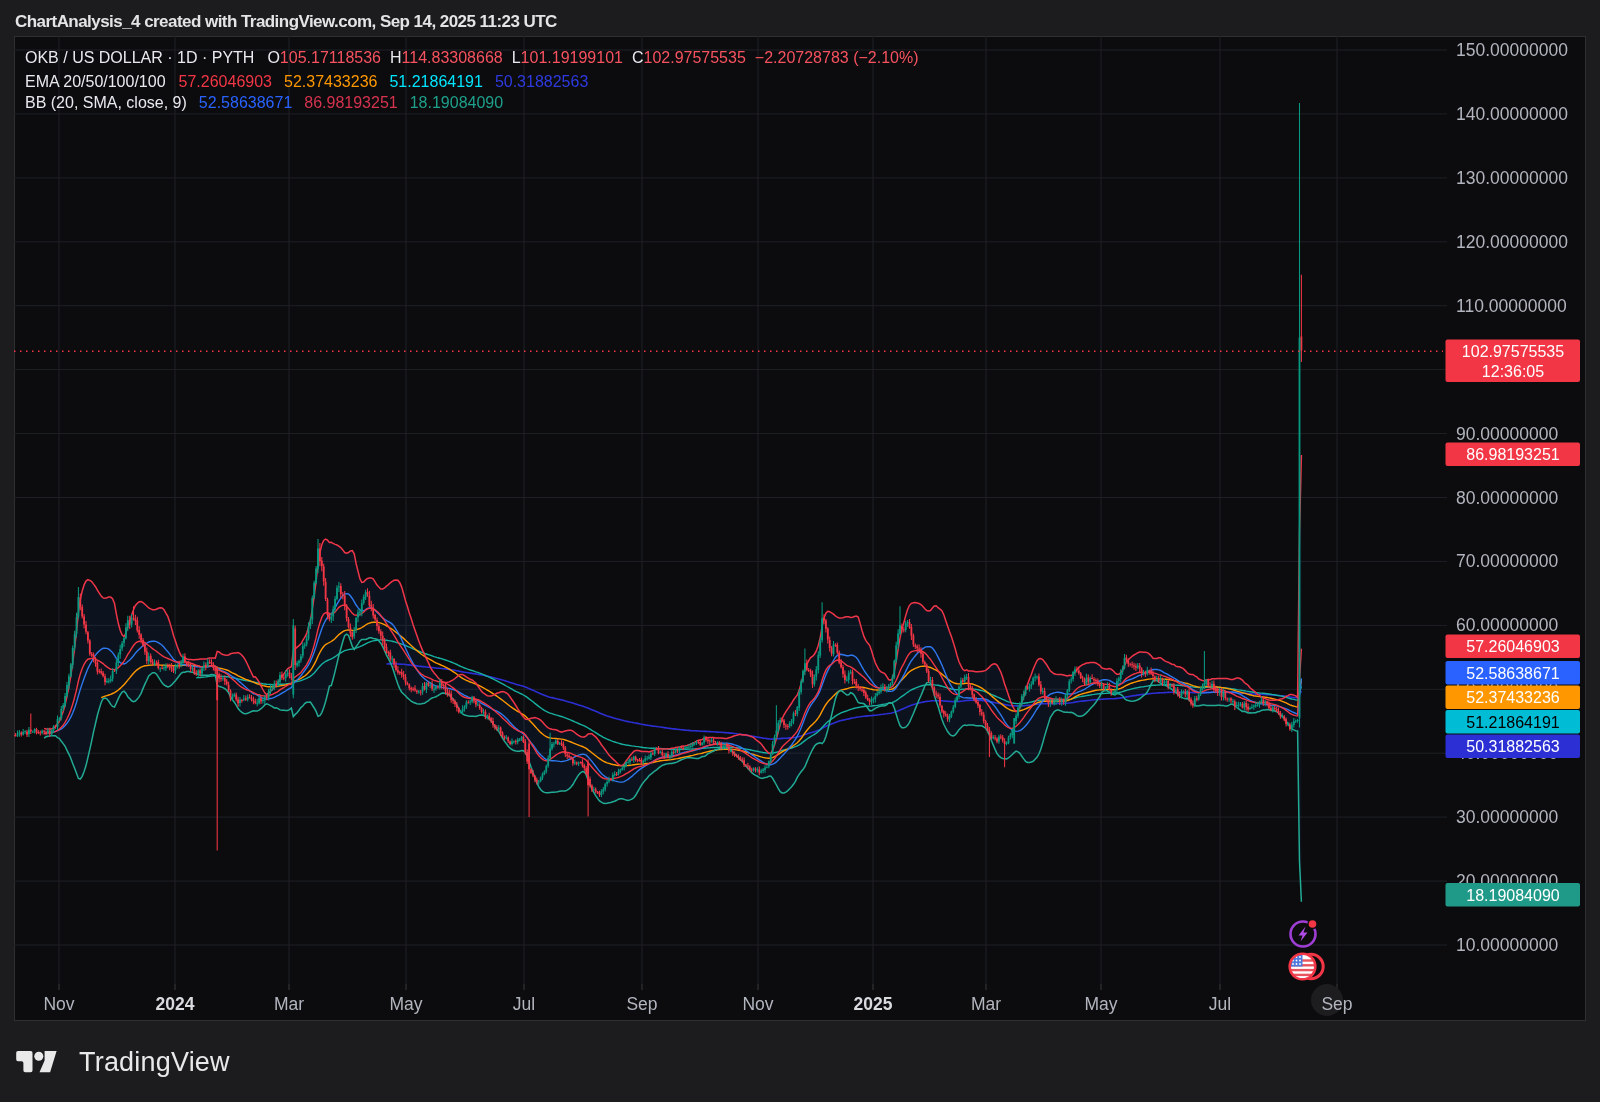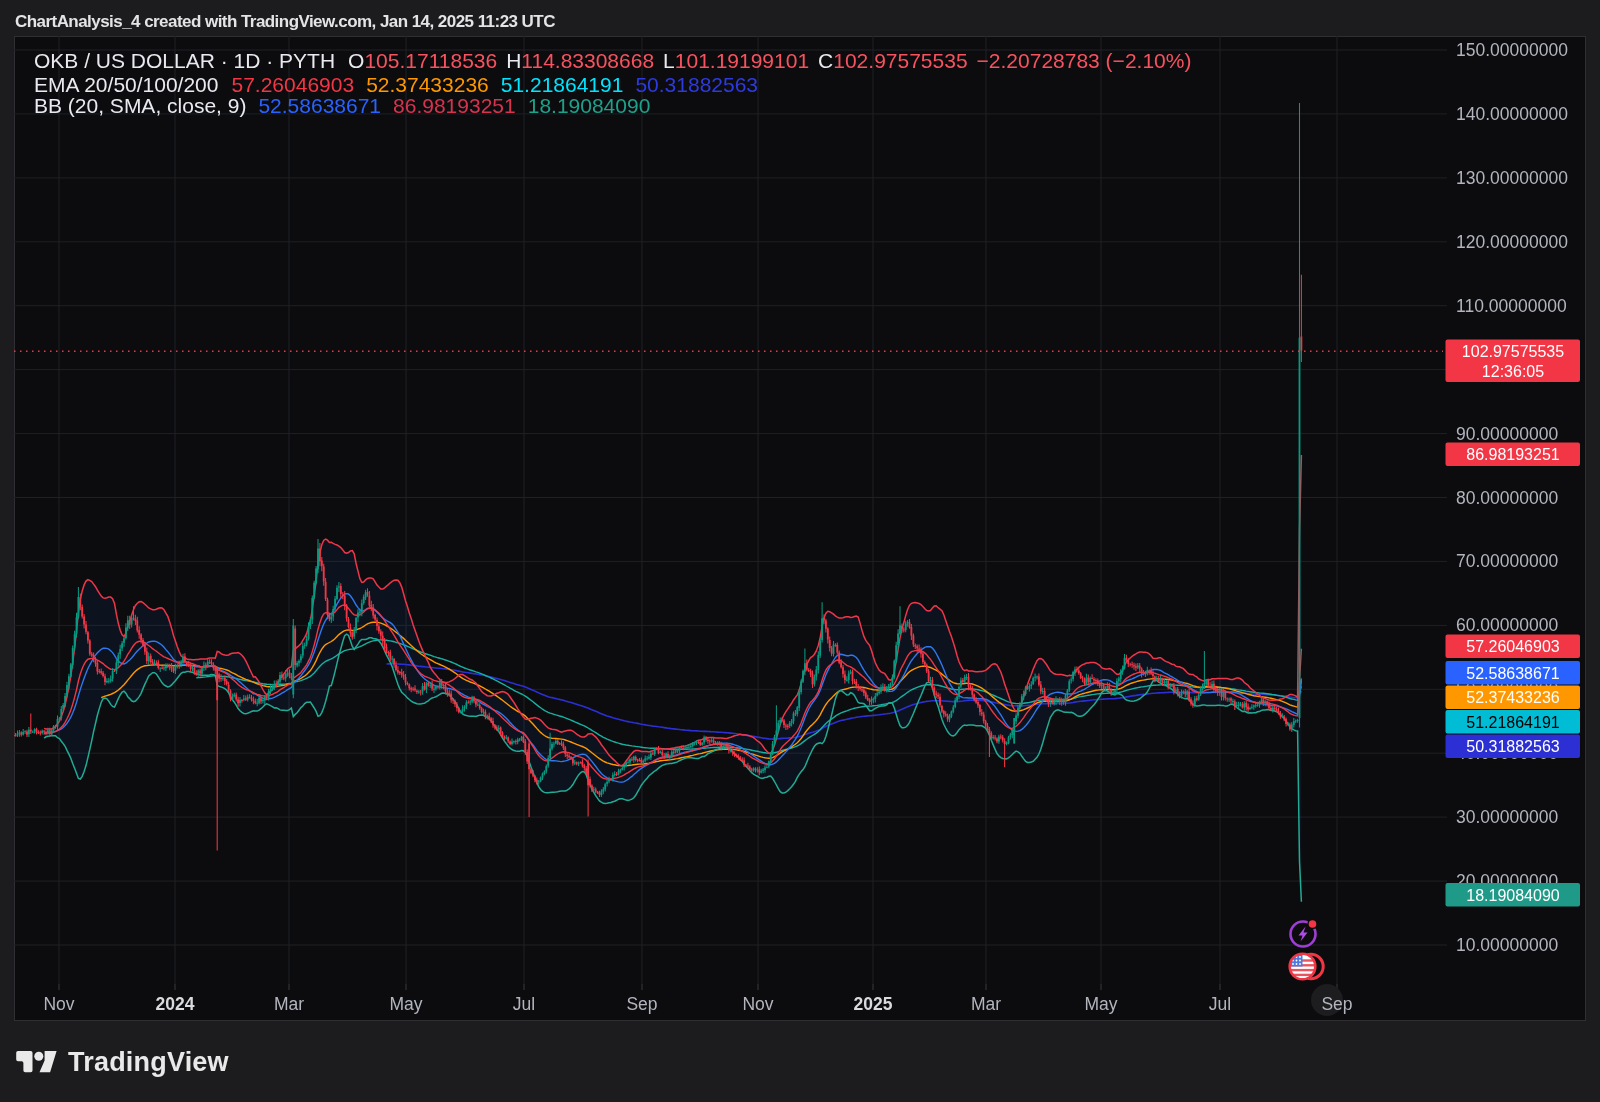--- a/index.html
+++ b/index.html
@@ -1,25 +1,25 @@
 <!DOCTYPE html>
 <html><head><meta charset="utf-8"><style>
 *{margin:0;padding:0;box-sizing:border-box}
 body{width:1600px;height:1102px;background:#1c1c1e;font-family:"Liberation Sans",sans-serif;position:relative;overflow:hidden}
 .hdr{position:absolute;left:15px;top:12px;font-size:17px;font-weight:700;color:#e4e4e6;letter-spacing:-0.55px}
 .chart{position:absolute;left:13.5px;top:35.5px;width:1572px;height:985px;background:#0c0c0e;border:1px solid #2e2e33}
-.lg{position:absolute;left:34px;font-size:21px;white-space:nowrap}
+.lg{position:absolute;left:25px;font-size:16px;white-space:nowrap}
 .lg .w{color:#e8eaef}
 .lg .rr{color:#f7525f}
 svg text.ax{font-size:17.5px;fill:#b2b5be;font-family:"Liberation Sans",sans-serif}
 svg text.axb{font-size:17.5px;fill:#d8dade;font-weight:700;font-family:"Liberation Sans",sans-serif}
 svg text.bd{font-size:16px;font-family:"Liberation Sans",sans-serif}
 </style></head>
 <body>
-<div class="hdr">ChartAnalysis_4 created with TradingView.com, Jan 14, 2025 11:23 UTC</div>
+<div class="hdr">ChartAnalysis_4 created with TradingView.com, Sep 14, 2025 11:23 UTC</div>
 <div class="chart"></div>
 <svg style="position:absolute;left:14px;top:36px;overflow:hidden" width="1571" height="984" viewBox="14 36 1571 984" xmlns="http://www.w3.org/2000/svg">
     <defs>
       <clipPath id="flagclip">
         <circle cx="1302.5" cy="966.5" r="12.2"></circle>
       </clipPath>
     </defs>
     <path d="M59 36V984M175 36V984M289 36V984M406 36V984M524 36V984M642 36V984M758 36V984M873 36V984M986 36V984M1101 36V984M1220 36V984M1337 36V984M14 50H1447M14 113.9H1447M14 177.9H1447M14 241.8H1447M14 305.7H1447M14 369.6H1447M14 433.6H1447M14 497.5H1447M14 561.4H1447M14 625.4H1447M14 689.3H1447M14 753.2H1447M14 817.1H1447M14 881.1H1447M14 945H1447" stroke="#1e2025" stroke-width="1" fill="none"></path>
     <path d="M59 984V990M175 984V990M289 984V990M406 984V990M524 984V990M642 984V990M758 984V990M873 984V990M986 984V990M1101 984V990M1220 984V990M1337 984V990" stroke="#3a3a40" stroke-width="1" fill="none"></path>
     <path d="M44.1 728.4L46 729L47.9 728.9L49.8 728.9L51.7 728.9L53.6 727.8L55.5 727L57.5 723.8L59.4 721.3L61.3 716.3L63.2 711.4L65.1 704.7L67 696.2L68.9 686.8L70.8 676.1L72.7 662.6L74.6 648L76.5 631.5L78.4 612.7L80.3 599.8L82.2 590.9L84.1 584.9L86 581.1L87.9 579.7L89.8 580.4L91.7 581.6L93.6 584.1L95.5 586.7L97.4 590.2L99.3 593.2L101.2 596.1L103.1 597.9L105 598.2L106.9 597.8L108.8 597.1L110.7 597.1L112.6 598.8L114.5 603.5L116.4 614.2L118.3 623.3L120.2 630.3L122.1 634.9L124 636.6L125.9 633.2L127.8 626.3L129.7 621.4L131.6 615.2L133.5 609.7L135.4 605.4L137.3 603.2L139.2 601.8L141.1 601.6L143 602.6L144.9 604.2L146.8 606L148.7 608L150.7 608.9L152.6 609.7L154.5 609.7L156.4 609.2L158.3 608.3L160.2 607.8L162.1 607.9L164 609.6L165.9 613.2L167.8 616.4L169.7 621.9L171.6 628.4L173.5 635.5L175.4 641.1L177.3 646.7L179.2 651.6L181.1 655.8L183 657.3L184.9 657.4L186.8 659L188.7 659.4L190.6 659.5L192.5 659.8L194.4 659.7L196.3 659.4L198.2 659.4L200.1 659.1L202 659.1L203.9 659.1L205.8 659.1L207.7 658.5L209.6 658.1L211.5 657.9L213.4 658L215.3 658.1L217.2 651.5L219.1 652L221 653.6L222.9 654.5L224.8 655L226.7 655.3L228.6 655L230.5 653.8L232.4 653.2L234.3 653L236.2 652.9L238.1 652.5L240 653.5L241.9 655.3L243.8 657.4L245.8 660.8L247.7 664.7L249.6 669L251.5 673L253.4 676.9L255.3 676.8L257.2 679.2L259.1 682.1L261 685.9L262.9 689.5L264.8 692.9L266.7 694.7L268.6 693.2L270.5 691.3L272.4 689.6L274.3 686.8L276.2 685.1L278.1 682.5L280 678.6L281.9 676.2L283.8 674.1L285.7 671.4L287.6 668.9L289.5 667.5L291.4 666.7L293.3 650.5L295.2 648.9L297.1 647.1L299 645.6L300.9 643.8L302.8 640.3L304.7 637.4L306.6 633.6L308.5 627.3L310.4 620.7L312.3 609.3L314.2 596L316.1 581.4L318 563.8L319.9 552.8L321.8 544.7L323.7 540.4L325.6 539.2L327.5 540.2L329.4 542.5L331.3 542.3L333.2 543.4L335.1 544.4L337 545L338.9 546.2L340.8 547.6L342.8 549.9L344.7 552.5L346.6 553.2L348.5 552.5L350.4 550.9L352.3 550.6L354.2 553.8L356.1 563.5L358 571.1L359.9 578.7L361.8 582.4L363.7 582.1L365.6 579.9L367.5 578.4L369.4 578L371.3 577.9L373.2 578.9L375.1 581.8L377 585.1L378.9 587.1L380.8 589L382.7 589.1L384.6 587.8L386.5 586.1L388.4 584.6L390.3 582.8L392.2 581.3L394.1 580.3L396 579.9L397.9 580.3L399.8 582.7L401.7 587.1L403.6 593.7L405.5 600.7L407.4 606.5L409.3 613L411.2 618.6L413.1 624.7L415 630.3L416.9 635.6L418.8 640.9L420.7 645.9L422.6 650.4L424.5 654.3L426.4 658.7L428.3 662.4L430.2 666.9L432.1 670.3L434 672.8L435.9 674.9L437.9 677.5L439.8 679.5L441.7 681.5L443.6 682.1L445.5 682.4L447.4 682.2L449.3 681.9L451.2 680.8L453.1 679.8L455 678.5L456.9 676.9L458.8 675.1L460.7 674.6L462.6 674.5L464.5 675.6L466.4 676.8L468.3 678.2L470.2 679.2L472.1 680L474 681.5L475.9 683L477.8 686L479.7 688.6L481.6 691.4L483.5 693.2L485.4 694.3L487.3 695.7L489.2 695.9L491.1 696L493 695.3L494.9 694.4L496.8 693.3L498.7 692.7L500.6 692L502.5 691.5L504.4 691.9L506.3 693L508.2 694.3L510.1 697L512 699.7L513.9 702.3L515.8 705.5L517.7 708.6L519.6 711.3L521.5 714.5L523.4 716.9L525.3 719L527.2 719.5L529.1 719L531 718.2L533 717.9L534.9 717.6L536.8 718.1L538.7 718.9L540.6 720.2L542.5 722L544.4 724.3L546.3 726.3L548.2 727.8L550.1 728.8L552 729.2L553.9 729.5L555.8 729.8L557.7 730.5L559.6 731.6L561.5 732.1L563.4 731.5L565.3 731L567.2 730.5L569.1 730.2L571 730.3L572.9 731.1L574.8 732.5L576.7 734.1L578.6 735.4L580.5 736.5L582.4 737.1L584.3 736.9L586.2 735.8L588.1 733.9L590 733.7L591.9 733.7L593.8 735.4L595.7 736.9L597.6 739.1L599.5 741.7L601.4 744.7L603.3 747.1L605.2 749.7L607.1 752.4L609 755.1L610.9 757L612.8 758.9L614.7 760.6L616.6 762.6L618.5 764.5L620.4 765.4L622.3 765.4L624.2 763.9L626.1 761L628.1 758.4L630 755.7L631.9 753.6L633.8 751.4L635.7 750.5L637.6 750.5L639.5 750.7L641.4 751.4L643.3 751.6L645.2 751.6L647.1 751.6L649 751.9L650.9 751.2L652.8 750.8L654.7 749.8L656.6 748.9L658.5 748.8L660.4 748.7L662.3 749L664.2 749L666.1 748.9L668 748.8L669.9 748.8L671.8 748.3L673.7 748.1L675.6 747.5L677.5 747.2L679.4 746.9L681.3 746.6L683.2 746.2L685.1 745.9L687 745.4L688.9 744.8L690.8 744.2L692.7 743.3L694.6 742.4L696.5 741.1L698.4 740.2L700.3 739.9L702.2 739.6L704.1 738.1L706 737.7L707.9 737.8L709.8 737.6L711.7 737.5L713.6 737.5L715.5 737.9L717.4 737.9L719.3 738L721.2 738.1L723.2 738.2L725.1 738.4L727 738.4L728.9 737.7L730.8 737.2L732.7 736.5L734.6 735.8L736.5 735.4L738.4 734.7L740.3 734.3L742.2 734.9L744.1 734.8L746 735L747.9 735.4L749.8 736L751.7 736.7L753.6 737.7L755.5 739.2L757.4 741L759.3 742.1L761.2 743.9L763.1 746.5L765 749.2L766.9 751.3L768.8 753.2L770.7 753.5L772.6 750.2L774.5 745.1L776.4 738.8L778.3 731.5L780.2 724.6L782.1 718.9L784 714.8L785.9 711.6L787.8 708.8L789.7 706L791.6 703.3L793.5 700L795.4 697.4L797.3 694.9L799.2 689.9L801.1 683.7L803 676.3L804.9 668.8L806.8 664.3L808.7 660.6L810.6 657.6L812.5 656.4L814.4 654.2L816.3 650.9L818.3 645.4L820.2 637.7L822.1 626.3L824 617.9L825.9 613.1L827.8 611.3L829.7 611.7L831.6 612.8L833.5 614.1L835.4 615.9L837.3 617.1L839.2 617.9L841.1 618L843 617.7L844.9 617.1L846.8 616.7L848.7 616.7L850.6 617.5L852.5 617.2L854.4 616.5L856.3 616L858.2 617.1L860.1 623.4L862 630.4L863.9 636.4L865.8 640.4L867.7 643.1L869.6 645.3L871.5 650.6L873.4 657L875.3 662.8L877.2 666.7L879.1 670L881 671.9L882.9 672.7L884.8 673.7L886.7 676.4L888.6 679.5L890.5 680.1L892.4 678.9L894.3 671.9L896.2 661.3L898.1 649.5L900 637.9L901.9 629.4L903.8 622.7L905.7 615.6L907.6 609.5L909.5 605.3L911.4 603.3L913.4 602.7L915.3 602.6L917.2 603L919.1 603.5L921 604.6L922.9 606.4L924.8 608.7L926.7 610.5L928.6 610.9L930.5 610.5L932.4 608.1L934.3 605.9L936.2 605.8L938.1 607.7L940 609.1L941.9 610.7L943.8 614.7L945.7 620.4L947.6 626.1L949.5 631.6L951.4 636.6L953.3 642.4L955.2 648.7L957.1 655.7L959 661.8L960.9 665.7L962.8 669.3L964.7 670.6L966.6 669.9L968.5 670.9L970.4 671L972.3 671.1L974.2 671.4L976.1 671.7L978 671.7L979.9 671.6L981.8 671.6L983.7 671.1L985.6 670.4L987.5 668.9L989.4 667.1L991.3 665.1L993.2 664L995.1 663.8L997 665L998.9 668.3L1000.8 672L1002.7 677.5L1004.6 684L1006.5 689.3L1008.5 695.3L1010.4 700.8L1012.3 705.7L1014.2 709.2L1016.1 711.7L1018 710.4L1019.9 708L1021.8 702.5L1023.7 696.7L1025.6 690.1L1027.5 684.5L1029.4 679.2L1031.3 674.5L1033.2 669.1L1035.1 664.7L1037 660.7L1038.9 658.8L1040.8 658.6L1042.7 659.6L1044.6 662L1046.5 664.5L1048.4 667.6L1050.3 670.8L1052.2 672.3L1054.1 673.8L1056 674.3L1057.9 674.6L1059.8 674.4L1061.7 674.4L1063.6 674.9L1065.5 675.4L1067.4 675.9L1069.3 675.3L1071.2 675.7L1073.1 674.5L1075 672.6L1076.9 669.7L1078.8 667.3L1080.7 665.9L1082.6 664.6L1084.5 664L1086.4 663.1L1088.3 662.9L1090.2 662.6L1092.1 662.4L1094 662.5L1095.9 662.9L1097.8 664.1L1099.7 665.3L1101.6 667.7L1103.6 668.6L1105.5 669L1107.4 668.9L1109.3 668.6L1111.2 669.1L1113.1 670.8L1115 672.8L1116.9 674.2L1118.8 674.3L1120.7 672.9L1122.6 670.2L1124.5 665.3L1126.4 661.9L1128.3 659.8L1130.2 658L1132.1 656.3L1134 655L1135.9 653.9L1137.8 652.7L1139.7 652L1141.6 652.1L1143.5 652.2L1145.4 652.2L1147.3 652.6L1149.2 653.9L1151.1 655.8L1153 658.2L1154.9 658.4L1156.8 658.4L1158.7 657.7L1160.6 657.7L1162.5 659.2L1164.4 660.6L1166.3 661.6L1168.2 662.2L1170.1 663.3L1172 664.2L1173.9 664.5L1175.8 666.1L1177.7 666.8L1179.6 666.8L1181.5 667.7L1183.4 668.7L1185.3 670.6L1187.2 672.8L1189.1 674L1191 674.4L1192.9 674.5L1194.8 675.9L1196.8 676.9L1198.7 678.9L1200.6 679.8L1202.5 680.6L1204.4 680.9L1206.3 679.7L1208.2 679.8L1210.1 679.7L1212 678.8L1213.9 678.8L1215.8 678.7L1217.7 678.6L1219.6 678.5L1221.5 678.6L1223.4 678.5L1225.3 678.6L1227.2 678.6L1229.1 679L1231 679.6L1232.9 679.4L1234.8 678.7L1236.7 678.1L1238.6 678.1L1240.5 678.8L1242.4 680L1244.3 682.5L1246.2 683.8L1248.1 685.2L1250 687.8L1251.9 689.3L1253.8 690.9L1255.7 692.2L1257.6 694.6L1259.5 695.2L1261.4 697.3L1263.3 698.1L1265.2 698.6L1267.1 699.4L1269 699.9L1270.9 700.2L1272.8 700.2L1274.7 700.2L1276.6 700.1L1278.5 699.8L1280.4 698.9L1282.3 698.7L1284.2 697.9L1286.1 696.5L1288 695.6L1289.9 694.4L1291.8 694.5L1293.8 695.1L1295.7 695.9L1297.6 697.4L1299.5 530.9L1301.4 455.1L1301.4 901.8L1299.5 861.2L1297.6 731L1295.7 730.7L1293.8 729.9L1291.8 728.9L1289.9 727.1L1288 723.6L1286.1 721.2L1284.2 718.3L1282.3 716.3L1280.4 714.8L1278.5 712.9L1276.6 711.7L1274.7 711L1272.8 710.5L1270.9 710.4L1269 709.8L1267.1 709.6L1265.2 709.9L1263.3 710.1L1261.4 710.4L1259.5 711.6L1257.6 711.8L1255.7 712.7L1253.8 712.8L1251.9 713L1250 712.8L1248.1 712.9L1246.2 712L1244.3 711.2L1242.4 711.4L1240.5 710.1L1238.6 709L1236.7 707.5L1234.8 705.9L1232.9 704.5L1231 704.1L1229.1 705.1L1227.2 706L1225.3 706.1L1223.4 705.5L1221.5 705.6L1219.6 705.2L1217.7 705.2L1215.8 705.5L1213.9 705.6L1212 705.6L1210.1 705.5L1208.2 705.5L1206.3 705.5L1204.4 704.9L1202.5 705.1L1200.6 705.4L1198.7 705.8L1196.8 706.1L1194.8 705.3L1192.9 704.7L1191 702.2L1189.1 699.9L1187.2 698.5L1185.3 698.7L1183.4 698.1L1181.5 697.4L1179.6 696.3L1177.7 694.1L1175.8 692.3L1173.9 691.4L1172 689.3L1170.1 688.2L1168.2 687.2L1166.3 685.7L1164.4 685L1162.5 684.2L1160.6 683.2L1158.7 682.1L1156.8 680.5L1154.9 680.6L1153 680.9L1151.1 684.7L1149.2 688.5L1147.3 692L1145.4 694.3L1143.5 695.6L1141.6 697.2L1139.7 698.8L1137.8 699.7L1135.9 700.6L1134 701.1L1132.1 701.2L1130.2 701.1L1128.3 700.6L1126.4 700L1124.5 698.6L1122.6 695.7L1120.7 694.5L1118.8 693.8L1116.9 693.8L1115 694.4L1113.1 694.4L1111.2 693.8L1109.3 692.2L1107.4 691L1105.5 690.4L1103.6 691L1101.6 692.6L1099.7 696.7L1097.8 699.3L1095.9 702.3L1094 704.7L1092.1 706.7L1090.2 708.8L1088.3 711L1086.4 712.9L1084.5 714.6L1082.6 715.7L1080.7 716.2L1078.8 716.2L1076.9 715.6L1075 714.2L1073.1 713L1071.2 712.3L1069.3 712.5L1067.4 712.3L1065.5 712.3L1063.6 712.1L1061.7 711.1L1059.8 710.5L1057.9 709.8L1056 710.5L1054.1 711.8L1052.2 714.7L1050.3 717.6L1048.4 723.6L1046.5 729.8L1044.6 736.1L1042.7 743L1040.8 749.3L1038.9 754L1037 757.3L1035.1 759.3L1033.2 761.3L1031.3 762L1029.4 762.5L1027.5 762.4L1025.6 761.3L1023.7 758.9L1021.8 756.3L1019.9 753.3L1018 751.9L1016.1 751.1L1014.2 752.6L1012.3 754.5L1010.4 756.3L1008.5 757.8L1006.5 759L1004.6 758.7L1002.7 758.5L1000.8 757.6L998.9 755.9L997 753.6L995.1 749.4L993.2 744.9L991.3 740.2L989.4 735.1L987.5 731.1L985.6 728.2L983.7 726.9L981.8 725.8L979.9 725.8L978 725.7L976.1 725.7L974.2 725.3L972.3 725.1L970.4 725.1L968.5 725.1L966.6 725.4L964.7 725.1L962.8 725.8L960.9 727.7L959 729.7L957.1 732.5L955.2 734.8L953.3 735.9L951.4 735.6L949.5 734L947.6 731.5L945.7 728L943.8 724.3L941.9 719.3L940 712.8L938.1 706.5L936.2 701.3L934.3 695.1L932.4 688.1L930.5 683L928.6 682.3L926.7 682.9L924.8 686.2L922.9 690.9L921 695.5L919.1 699.8L917.2 704.2L915.3 708.9L913.4 713.5L911.4 718L909.5 722.3L907.6 725.3L905.7 727.2L903.8 727.8L901.9 727.7L900 725.6L898.1 720.5L896.2 714.3L894.3 707.9L892.4 703.4L890.5 702.7L888.6 703L886.7 704.8L884.8 705.8L882.9 705.9L881 706.1L879.1 706.6L877.2 707.4L875.3 708.3L873.4 709.7L871.5 710.8L869.6 710.7L867.7 708L865.8 705.6L863.9 703.7L862 703.3L860.1 703.3L858.2 702.5L856.3 699L854.4 695.4L852.5 693.5L850.6 692.7L848.7 694.8L846.8 694.9L844.9 693.5L843 691.9L841.1 690.6L839.2 691.1L837.3 693.7L835.4 698.9L833.5 706.8L831.6 715.1L829.7 722.2L827.8 729.9L825.9 736.4L824 741.4L822.1 743.7L820.2 742.9L818.3 743.3L816.3 744.2L814.4 746.3L812.5 749.5L810.6 753.5L808.7 757.5L806.8 762.1L804.9 766.7L803 769.6L801.1 771.8L799.2 774.4L797.3 777.4L795.4 781.3L793.5 784.3L791.6 786.7L789.7 788.7L787.8 790.6L785.9 792.2L784 792.9L782.1 792.9L780.2 791.6L778.3 788.7L776.4 785L774.5 781.5L772.6 778.3L770.7 776.1L768.8 776.3L766.9 777.2L765 777.6L763.1 778.2L761.2 778.3L759.3 777.7L757.4 776.2L755.5 775.4L753.6 774.1L751.7 772.7L749.8 770.6L747.9 768.3L746 766.2L744.1 763.9L742.2 761.3L740.3 759.7L738.4 757.6L736.5 755.6L734.6 753.9L732.7 751.9L730.8 750.2L728.9 749L727 747.9L725.1 747.9L723.2 748.3L721.2 748.6L719.3 748.8L717.4 749.3L715.5 749.8L713.6 751L711.7 751.8L709.8 752.9L707.9 753.7L706 755.3L704.1 756.6L702.2 756.6L700.3 757.7L698.4 758.5L696.5 758.5L694.6 758.3L692.7 758L690.8 757.7L688.9 757.8L687 757.8L685.1 758.4L683.2 759.1L681.3 759.8L679.4 760.7L677.5 761.9L675.6 762.6L673.7 763L671.8 763.4L669.9 763.4L668 763.8L666.1 764L664.2 764.7L662.3 765.4L660.4 766.7L658.5 768.2L656.6 769.8L654.7 771L652.8 772.6L650.9 774.2L649 775.7L647.1 778.2L645.2 780.3L643.3 782.6L641.4 785.2L639.5 788.6L637.6 791.8L635.7 795.3L633.8 797.8L631.9 799.2L630 799.9L628.1 800.4L626.1 800.1L624.2 799.4L622.3 798.7L620.4 798.7L618.5 799.2L616.6 800.3L614.7 801.2L612.8 801.8L610.9 802.5L609 802.8L607.1 803.3L605.2 803.5L603.3 803.3L601.4 802.2L599.5 800.9L597.6 798.4L595.7 795.7L593.8 792.4L591.9 789.2L590 784.5L588.1 780.2L586.2 774.7L584.3 771.9L582.4 771.5L580.5 772.8L578.6 774.9L576.7 777.8L574.8 781.1L572.9 784.5L571 787L569.1 788.8L567.2 790.1L565.3 790.9L563.4 791.1L561.5 791L559.6 791.2L557.7 791.7L555.8 792.1L553.9 792.2L552 792.3L550.1 792.5L548.2 792.8L546.3 792.8L544.4 792.4L542.5 791.3L540.6 789.5L538.7 786.6L536.8 782.6L534.9 777.7L533 772.2L531 767L529.1 761.5L527.2 756.1L525.3 752.3L523.4 750.8L521.5 750.6L519.6 751.3L517.7 751.2L515.8 751.1L513.9 750.6L512 749.5L510.1 748.2L508.2 746.2L506.3 743.6L504.4 741.1L502.5 738L500.6 734.6L498.7 731.4L496.8 729.2L494.9 726.5L493 723.7L491.1 720.9L489.2 719L487.3 717.3L485.4 716.6L483.5 715.3L481.6 715.1L479.7 715.3L477.8 715.7L475.9 716.4L474 716.2L472.1 716.3L470.2 716.3L468.3 716L466.4 715.6L464.5 715.1L462.6 713.9L460.7 711.8L458.8 708.8L456.9 704.9L455 701.7L453.1 699.2L451.2 697.1L449.3 695L447.4 694.2L445.5 693.4L443.6 693.1L441.7 693.3L439.8 694.4L437.9 695.6L435.9 696.7L434 697.4L432.1 698L430.2 699L428.3 700.9L426.4 701.9L424.5 703.3L422.6 703.5L420.7 704.1L418.8 704L416.9 703.8L415 703L413.1 702.2L411.2 701.2L409.3 699.5L407.4 697.9L405.5 695.7L403.6 694L401.7 692.2L399.8 688.8L397.9 684.3L396 678.6L394.1 672.5L392.2 666.8L390.3 662.5L388.4 658.6L386.5 655.1L384.6 650.8L382.7 646.6L380.8 643.2L378.9 641L377 639.3L375.1 638.8L373.2 638.5L371.3 637.7L369.4 637.8L367.5 638.7L365.6 639.5L363.7 639.6L361.8 639.5L359.9 641.1L358 644.1L356.1 646.6L354.2 649.4L352.3 646.4L350.4 640.7L348.5 635.5L346.6 634.1L344.7 635.6L342.8 641.5L340.8 648.7L338.9 655.3L337 663.4L335.1 671.4L333.2 678.8L331.3 685.6L329.4 686.1L327.5 694.3L325.6 701.5L323.7 707.7L321.8 712.6L319.9 715.7L318 716.3L316.1 711.4L314.2 708L312.3 705L310.4 702.1L308.5 702.3L306.6 702.3L304.7 703.6L302.8 706L300.9 707.6L299 710.2L297.1 712.7L295.2 714.4L293.3 716.6L291.4 708.2L289.5 709.7L287.6 710.5L285.7 710.5L283.8 710.2L281.9 710.3L280 709.9L278.1 708.6L276.2 707.8L274.3 707.9L272.4 706.6L270.5 705.7L268.6 704.6L266.7 703.8L264.8 704.9L262.9 707L261 708.7L259.1 710.2L257.2 711.1L255.3 711.1L253.4 710.7L251.5 711.5L249.6 712.4L247.7 713.3L245.8 713.8L243.8 713.5L241.9 712.4L240 710.7L238.1 708.5L236.2 705.1L234.3 702.2L232.4 699.8L230.5 696.9L228.6 692.7L226.7 690.2L224.8 688.7L222.9 687.6L221 686.9L219.1 686.4L217.2 685.3L215.3 675.2L213.4 674.7L211.5 674.6L209.6 675.1L207.7 675.2L205.8 675.2L203.9 675.2L202 675.2L200.1 675.1L198.2 674.3L196.3 674.1L194.4 673.3L192.5 672.2L190.6 671.9L188.7 671.6L186.8 671.6L184.9 672.2L183 672.3L181.1 673.3L179.2 675.8L177.3 678.2L175.4 680.8L173.5 682.8L171.6 684.9L169.7 686.4L167.8 687L165.9 686L164 685L162.1 682.8L160.2 679.8L158.3 676.8L156.4 674L154.5 672.7L152.6 672.7L150.7 674.2L148.7 676L146.8 680.3L144.9 684.1L143 688.6L141.1 693.3L139.2 696.6L137.3 699.1L135.4 701L133.5 701.7L131.6 700.8L129.7 698.6L127.8 696.7L125.9 693.2L124 691.2L122.1 692.2L120.2 694.9L118.3 698.6L116.4 703L114.5 707.1L112.6 706.4L110.7 704.4L108.8 701.3L106.9 698.9L105 698.1L103.1 698.7L101.2 702.5L99.3 708.6L97.4 715.3L95.5 723.5L93.6 731.7L91.7 740.9L89.8 749.3L87.9 757.6L86 765.6L84.1 771.6L82.2 776.4L80.3 779L78.4 778.4L76.5 773.3L74.6 768.3L72.7 763.6L70.8 758.2L68.9 754.2L67 750.4L65.1 746.3L63.2 743.6L61.3 741.2L59.4 738.5L57.5 737.7L55.5 735.8L53.6 735.7L51.7 735.6L49.8 736.1L47.9 736.3L46 736.8L44.1 738.1Z" fill="rgba(36,100,210,0.085)" stroke="none"></path>
@@ -105,23 +105,23 @@
             <circle cx="1296.5" cy="964" r="0.9"></circle>
             <circle cx="1300" cy="964" r="0.9"></circle>
    </g>
   </g>
   <circle cx="1302.5" cy="966.5" r="12.8" fill="none" stroke="#f23645" stroke-width="2.6"></circle>
  </g>
 </g>
 </svg>
 
 <div class="lg" style="top:49px"><span class="w">OKB / US DOLLAR · 1D · PYTH</span><span class="w" style="margin-left:13px">O</span><span class="rr">105.17118536</span><span class="w" style="margin-left:9px">H</span><span class="rr">114.83308668</span><span class="w" style="margin-left:9px">L</span><span class="rr">101.19199101</span><span class="w" style="margin-left:9px">C</span><span class="rr">102.97575535</span><span class="rr" style="margin-left:9px">−2.20728783 (−2.10%)</span></div>
-<div class="lg" style="top:73px"><span class="w">EMA 20/50/100/200</span><span style="color:#f23645;margin-left:13px">57.26046903</span><span style="color:#ff9800;margin-left:12px">52.37433236</span><span style="color:#00e5ff;margin-left:12px">51.21864191</span><span style="color:#2e3ae0;margin-left:12px">50.31882563</span></div>
+<div class="lg" style="top:73px"><span class="w">EMA 20/50/100/100</span><span style="color:#f23645;margin-left:13px">57.26046903</span><span style="color:#ff9800;margin-left:12px">52.37433236</span><span style="color:#00e5ff;margin-left:12px">51.21864191</span><span style="color:#2e3ae0;margin-left:12px">50.31882563</span></div>
 <div class="lg" style="top:94px"><span class="w">BB (20, SMA, close, 9)</span><span style="color:#2962ff;margin-left:12px">52.58638671</span><span style="color:#d6334f;margin-left:12px">86.98193251</span><span style="color:#1ea08b;margin-left:12px">18.19084090</span></div>
 
 <div style="position:absolute;left:18px;top:1050px;width:400px;height:30px">
 <svg width="42" height="23" viewBox="0 0 42 23" style="position:absolute;left:-2px;top:1px" xmlns="http://www.w3.org/2000/svg">
 <path d="M2 0 H14.7 A1.8 1.8 0 0 1 16.5 1.8 V19.4 A1.8 1.8 0 0 1 14.7 21.2 H9.2 A1.8 1.8 0 0 1 7.4 19.4 V12.1 A1.8 1.8 0 0 0 5.6 10.3 H2 A1.8 1.8 0 0 1 0.2 8.5 V1.8 A1.8 1.8 0 0 1 2 0 Z" fill="#e9e9ea"></path>
 <circle cx="22.8" cy="5.3" r="4.5" fill="#e9e9ea"></circle>
 <path d="M28.6 0 H40.6 L34.1 21.2 H23.5 L28.6 9.6 Z" fill="#e9e9ea"></path>
 </svg>
-<div style="position:absolute;left:50px;top:-3px;font-size:27px;font-weight:700;color:#e9e9ea;letter-spacing:0.2px">TradingView</div>
+<div style="position:absolute;left:61px;top:-3px;font-size:27px;font-weight:400;color:#e9e9ea;letter-spacing:0.2px">TradingView</div>
 </div>
 
 </body></html>

